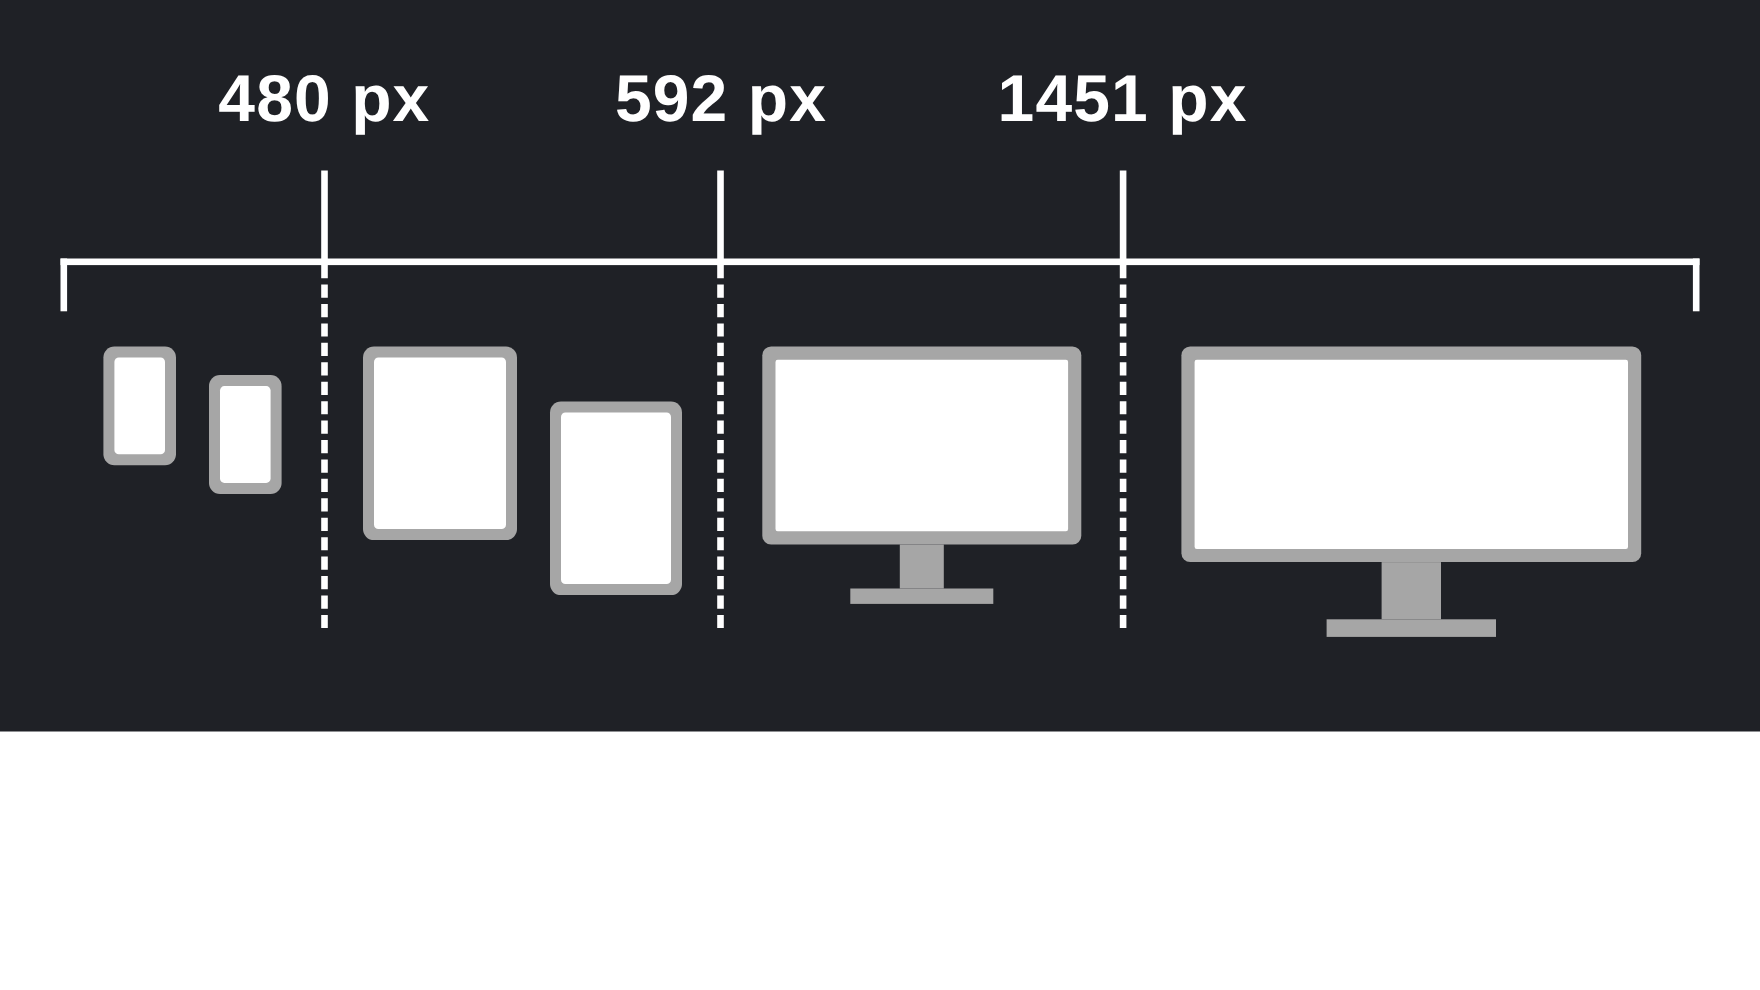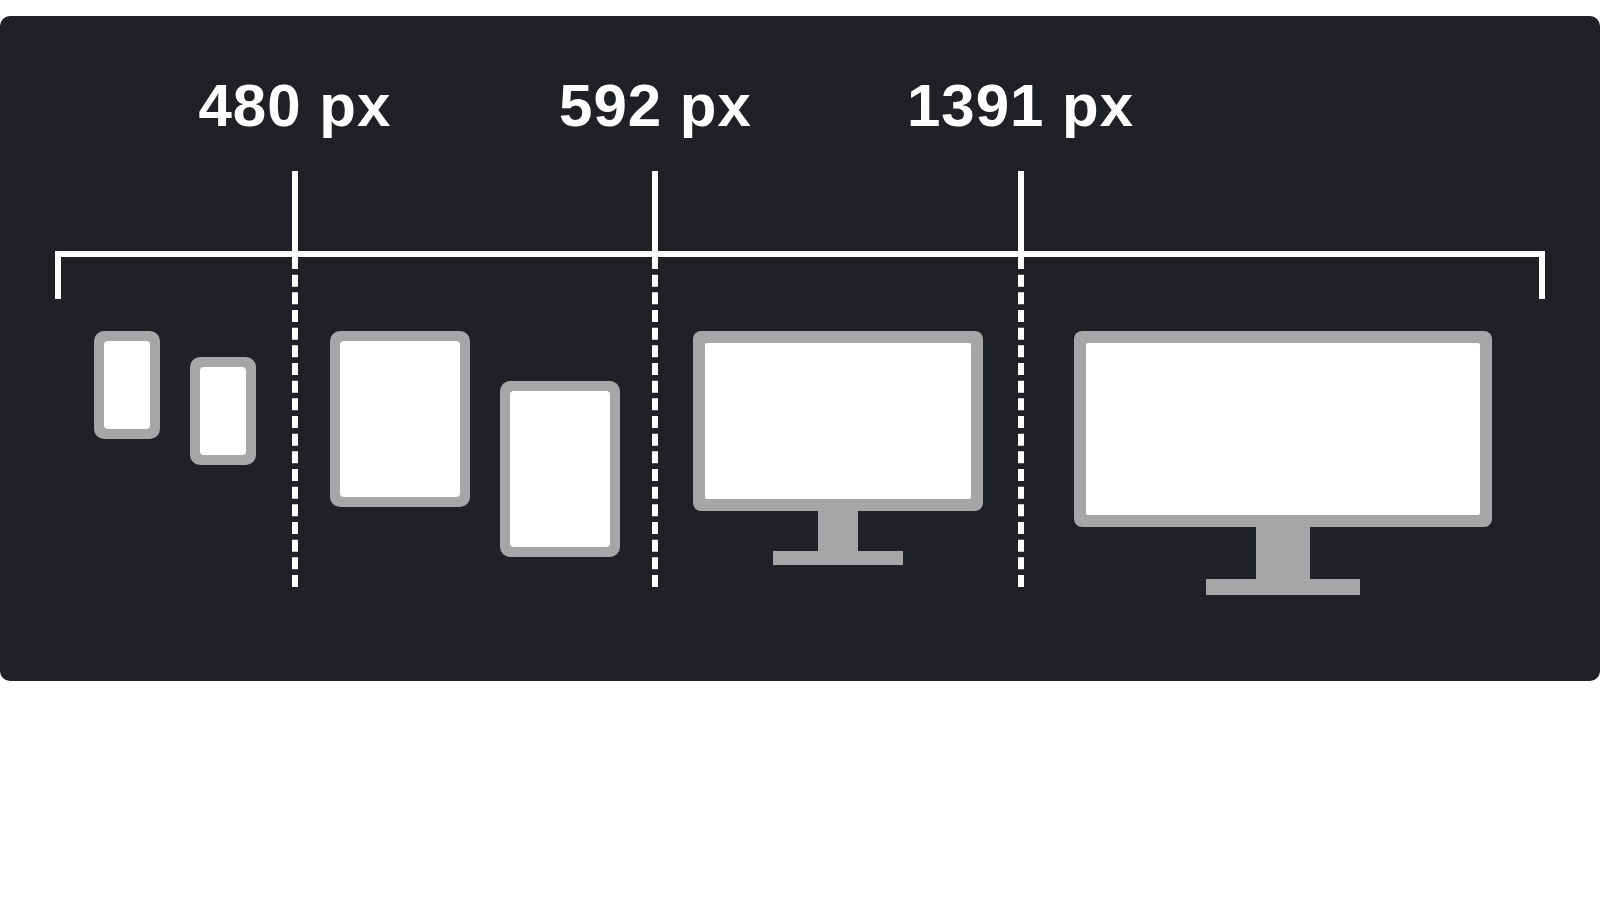--- a/index.html
+++ b/index.html
@@ -7,25 +7,24 @@
     padding: 0;
     width: 1600px;
     height: 900px;
     background: #ffffff;
     font-family: -apple-system, BlinkMacSystemFont, "Segoe UI", Helvetica, Arial, sans-serif;
     overflow: hidden;
   }
   .dark-panel {
     position: absolute;
     left: 0;
-    top: 16px;
+    top: 0;
     width: 1600px;
     height: 665px;
     background: #1f2126;
-    border-radius: 10px;
   }
   .stage {
     position: absolute;
     left: 55px;
     top: 55px;
     width: 1490px; 
     height: 550px;
   }
 
   
@@ -160,21 +159,21 @@
   <div class="stage">
 
     <div class="bp-label" style="left:16.1%">480 px</div>
     <div class="tick-solid" style="left:16.1%"></div>
     <div class="tick-dashed" style="left:16.1%"></div>
 
     <div class="bp-label" style="left:40.3%">592 px</div>
     <div class="tick-solid" style="left:40.3%"></div>
     <div class="tick-dashed" style="left:40.3%"></div>
 
-    <div class="bp-label" style="left:64.8%">1391 px</div>
+    <div class="bp-label" style="left:64.8%">1451 px</div>
     <div class="tick-solid" style="left:64.8%"></div>
     <div class="tick-dashed" style="left:64.8%"></div>
 
     <div class="ruler"></div>
     <div class="ruler-end left"></div>
     <div class="ruler-end right"></div>
 
     <div class="devices">
 
       <div class="cell" style="left:0%; width:16.1%;">

